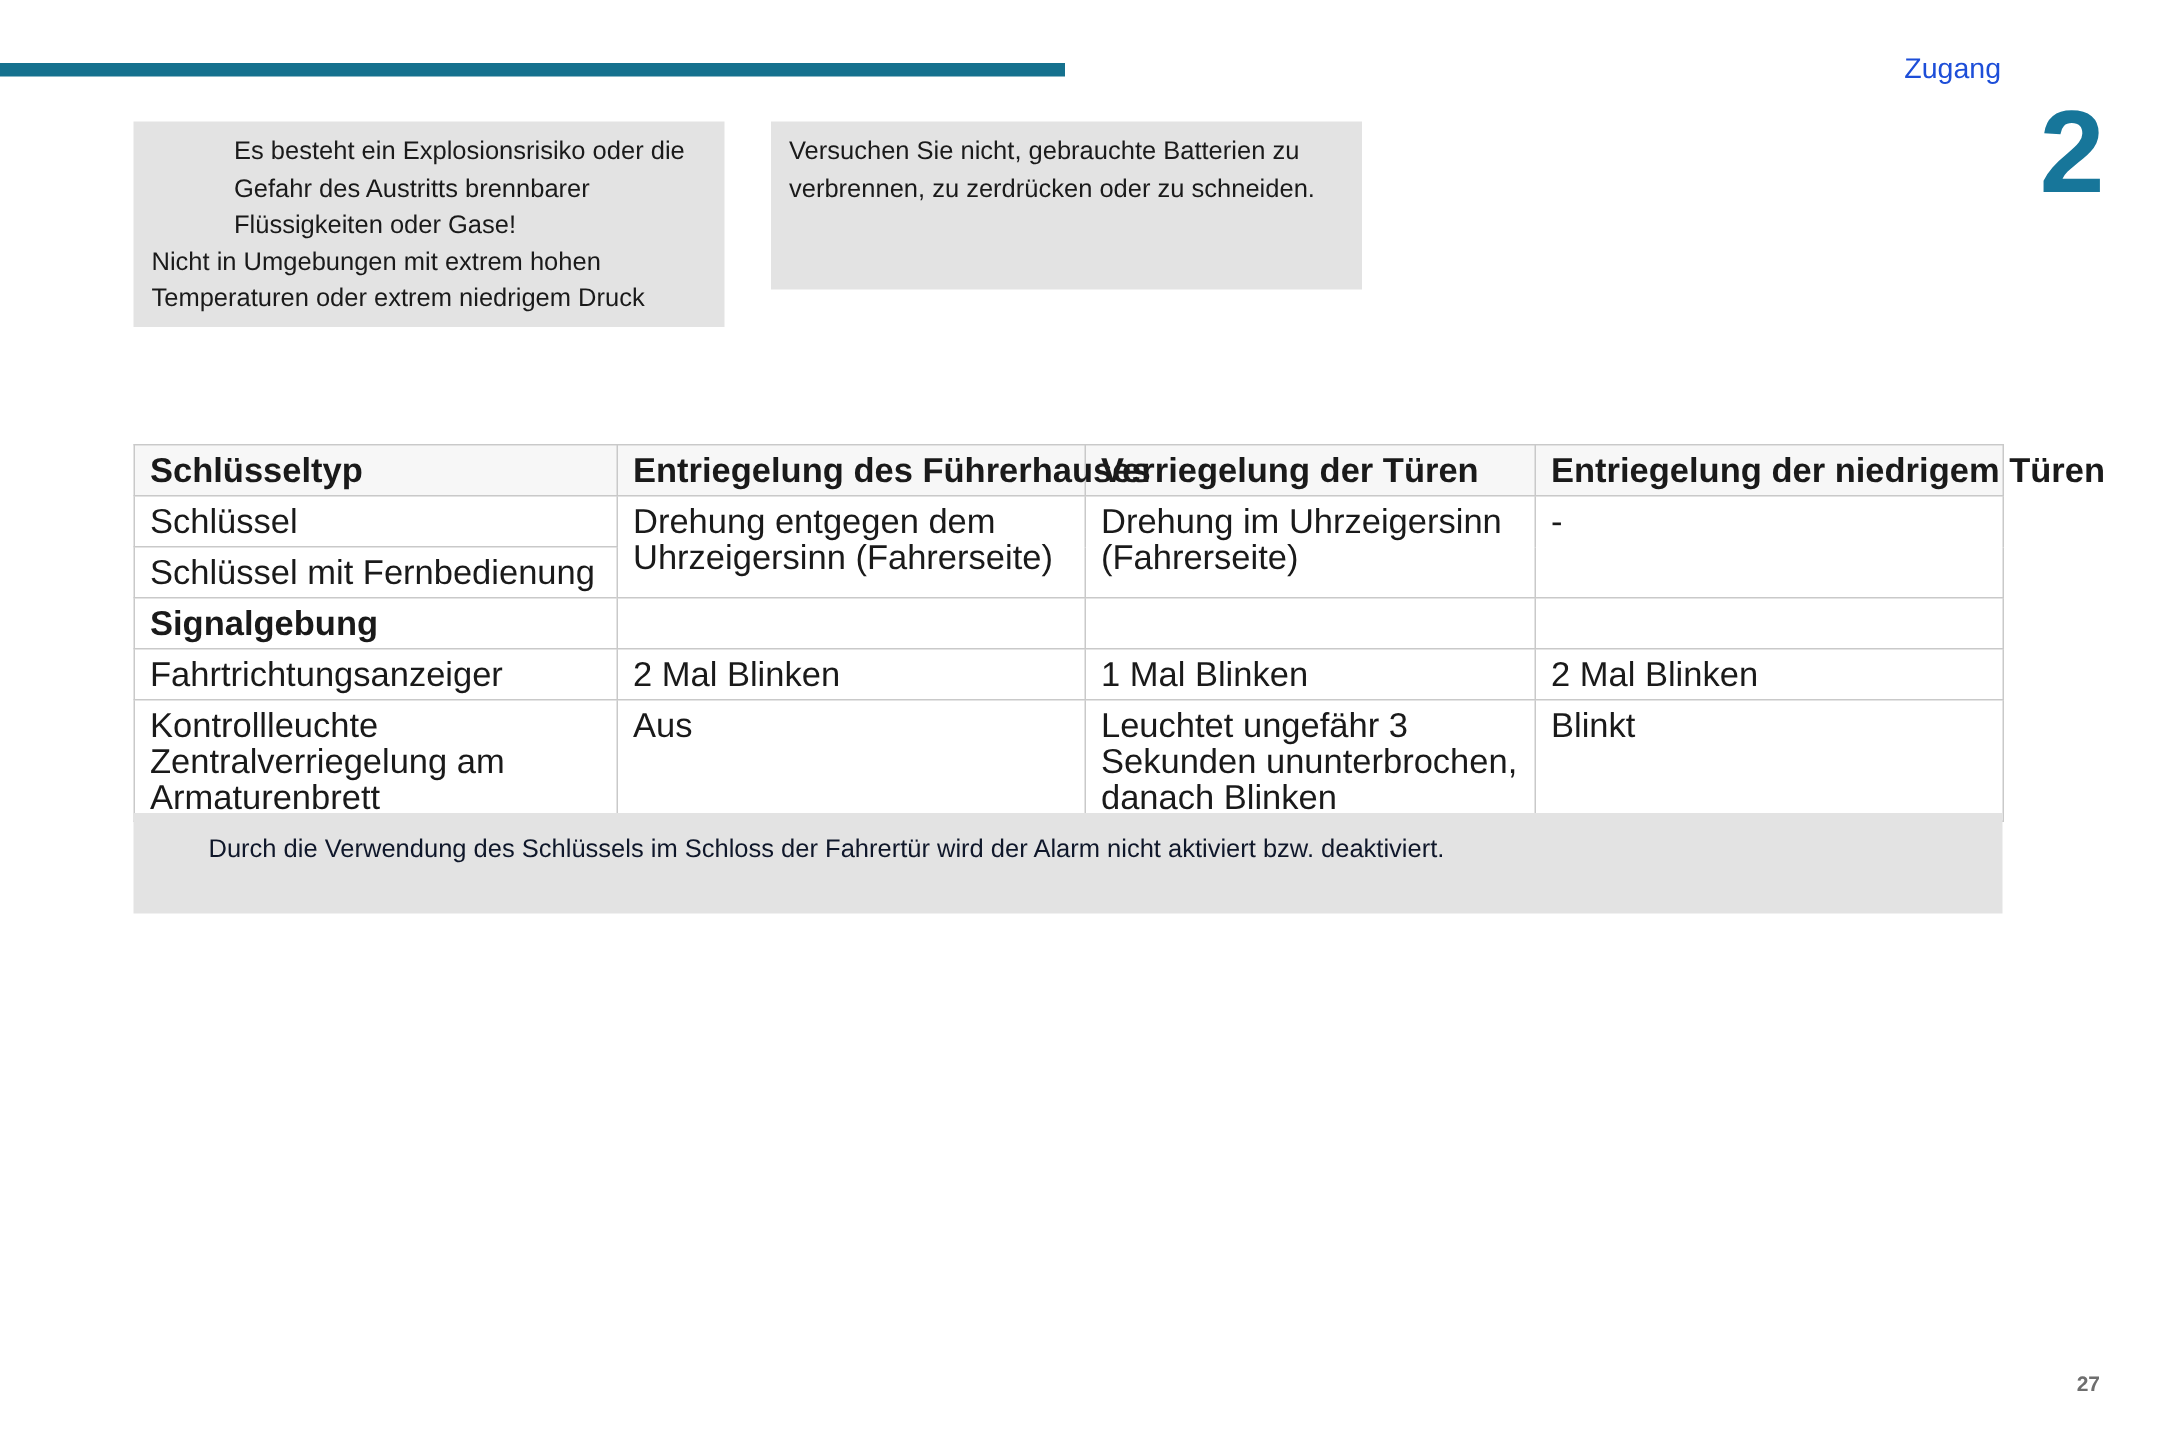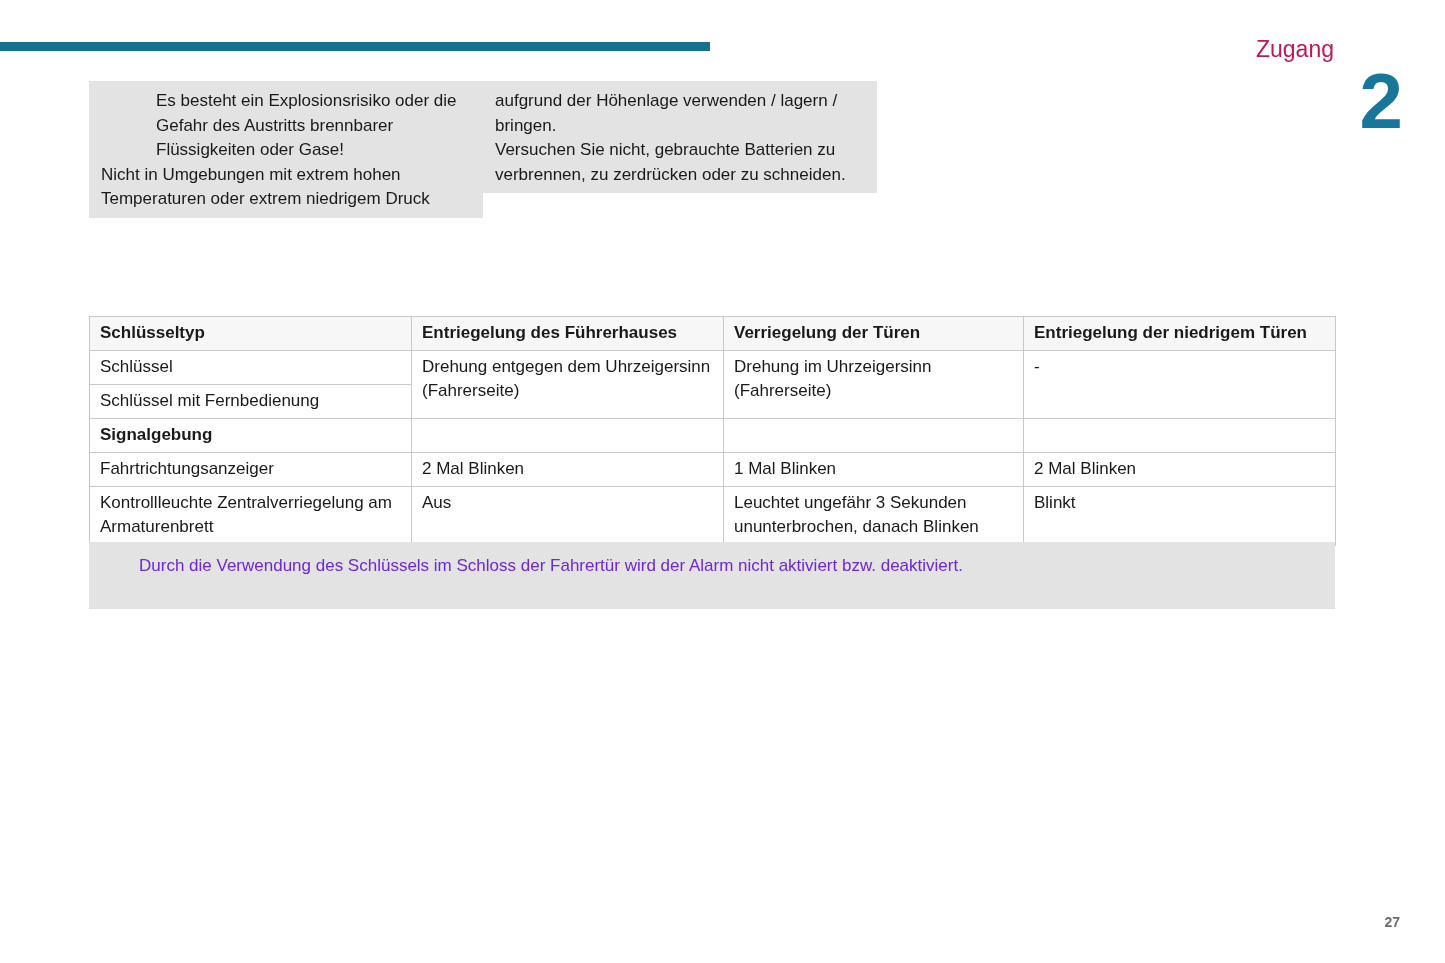--- a/index.html
+++ b/index.html
@@ -5,56 +5,56 @@
   html,body{margin:0;padding:0;background:#fff;}
   body{
     font-family:"Liberation Sans","DejaVu Sans",sans-serif;
     color:#1a1a1a;
     width:1445px;height:963px;position:relative;overflow:hidden;
   }
   .page{position:relative;width:1445px;height:963px;background:#fff;}
 
   
   .top-bar{position:absolute;left:0;top:42px;width:710px;height:9px;background:#15718e;}
-  .chapter-label{position:absolute;top:36px;right:111px;font-size:23px;color:#be185d;}
+  .chapter-label{position:absolute;top:36px;right:111px;font-size:19px;color:#1d4ed8;}
   .chapter-number{position:absolute;top:62px;right:42px;font-size:78px;line-height:78px;font-weight:bold;color:#17769a;}
 
   
-  .warn-row{position:absolute;left:89px;top:81px;display:flex;align-items:flex-start;justify-content:flex-end;}
+  .warn-row{position:absolute;left:89px;top:81px;display:flex;gap:31px;align-items:flex-start;justify-content:flex-end;}
   .warn-box{width:370px;background:#e3e3e3;padding:8px 12px 0 12px;font-size:17px;line-height:24.5px;}
   .warn-box.first{height:129px;}
   .warn-box.second{height:104px;}
   .warn-box p{margin:0;}
   .excl-icon{float:left;width:15px;margin:3px 30px 4px 10px;height:46px;}
   .excl-bar{width:14px;height:31px;background:#ce1e3c;border-radius:2px;}
   .excl-dot{width:14px;height:10px;background:#ce1e3c;border-radius:2px;margin-top:4px;}
 
   
   .section-title{position:absolute;left:89px;top:248px;font-size:30px;line-height:38px;color:#7c7c7c;font-weight:400;letter-spacing:-0.3px;}
 
   
-  .key-table{position:absolute;left:89px;top:316px;width:1246px;border-collapse:collapse;table-layout:fixed;font-size:17px;}
+  .key-table{position:absolute;left:89px;top:296px;width:1246px;border-collapse:collapse;table-layout:fixed;font-size:23px;}
   .key-table th,.key-table td{
     border:1px solid #c9c9c9;vertical-align:top;text-align:left;
     padding:4px 10px;line-height:24px;font-weight:normal;
   }
   .key-table th{background:#f7f7f7;font-weight:bold;white-space:nowrap;height:25px;}
   .key-table td{height:25px;}
   .key-table td.wrapcell{}
   .key-table tr.section-row td{font-weight:bold;}
   .key-table tr.section-row td{font-weight:normal;}
   .key-table tr.section-row td:first-child{font-weight:bold;}
   .key-table tr.tall td{height:50px;}
 
   
   .info-box{position:absolute;left:89px;top:542px;width:1246px;height:67px;background:#e3e3e3;box-sizing:border-box;}
   .info-icon{position:absolute;left:22px;top:11px;width:11px;}
   .info-dot{width:10px;height:9px;background:#1a88bd;}
   .info-bar{width:10px;height:26px;background:#1a88bd;margin-top:3px;}
-  .info-text{position:absolute;left:50px;top:12px;font-size:17px;line-height:24px;color:#6d28d9;}
+  .info-text{position:absolute;left:50px;top:12px;font-size:17px;line-height:24px;color:#0f172a;}
 
   .page-number{position:absolute;right:45px;top:914px;font-size:14px;font-weight:bold;color:#6e6e6e;}
 </style>
 </head>
 <body>
 
 <div class="page">
 
   <div class="top-bar"></div>
   <div class="chapter-label">Zugang</div>
@@ -63,21 +63,20 @@
   <div class="warn-row">
     <div class="warn-box first">
       <span class="excl-icon">
         <span class="excl-bar"></span>
         <span class="excl-dot"></span>
       </span>
       <p>Es besteht ein Explosionsrisiko oder die Gefahr des Austritts brennbarer Flüssigkeiten oder Gase!</p>
       <p>Nicht in Umgebungen mit extrem hohen Temperaturen oder extrem niedrigem Druck</p>
     </div>
     <div class="warn-box second">
-      <p>aufgrund der Höhenlage verwenden / lagern / bringen.</p>
       <p>Versuchen Sie nicht, gebrauchte Batterien zu verbrennen, zu zerdrücken oder zu schneiden.</p>
     </div>
   </div>
 
 
   <table class="key-table">
     <colgroup>
       <col style="width:322px">
       <col style="width:312px">
       <col style="width:300px">

